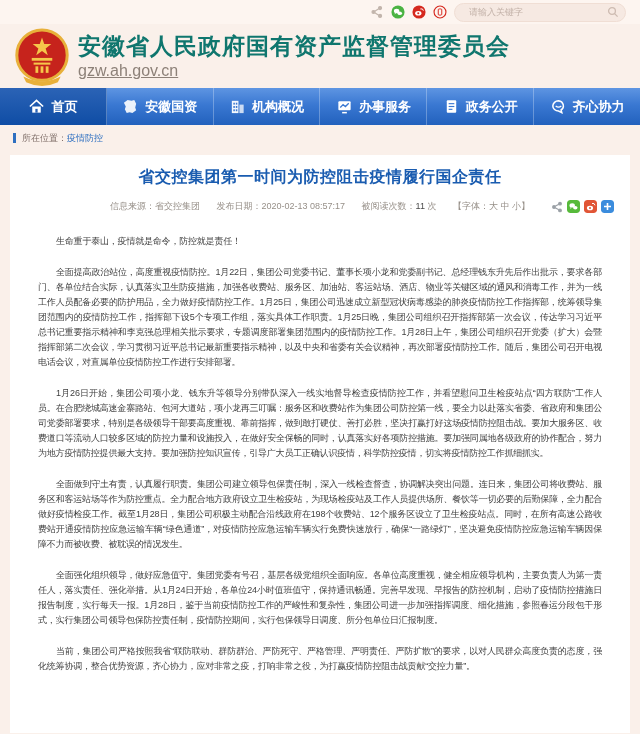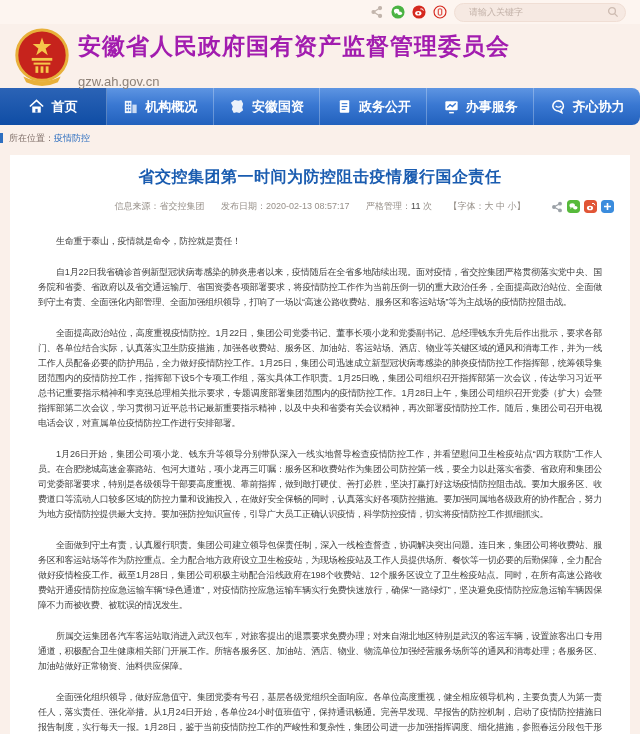--- a/index.html
+++ b/index.html
@@ -25,42 +25,41 @@
     flex:1;border:none;background:transparent;outline:none;
     font-size:9px;color:#7c6f67;min-width:0;
     font-family:"Liberation Sans","DejaVu Sans",sans-serif;
   }
   .searchbox input::placeholder{color:#c3b2a9;}
   
   .header{height:64px;position:relative;}
   .emblem{position:absolute;left:14px;top:4px;width:56px;height:58px;}
   .titles{margin-left:78px;padding-top:9px;}
   .site-title{
-    font-size:23px;font-weight:bold;color:#a21caf;
+    font-size:23px;font-weight:bold;color:#0f766e;
     letter-spacing:1px;line-height:26px;
   }
-  .site-url{font-size:13px;color:#8d8178;margin-top:15px;}
+  .site-url{font-size:16px;color:#8d8178;margin-top:3px;text-decoration:underline;}
   
   .nav{
     height:37px;display:flex;
     background:linear-gradient(#5e95e2 0%,#3a78d2 45%,#2261bd 100%);
-    border-radius:8px;
   }
   .nav-item{
     flex:1;display:flex;align-items:center;justify-content:center;gap:6px;
     color:#fff;font-size:13px;font-weight:bold;cursor:pointer;
     border-right:1px solid rgba(255,255,255,.28);
   }
   .nav-item:last-child{border-right:none;}
   .nav-item.active{background:linear-gradient(#2b63b6 0%,#0f4da5 100%);}
   .nav-icon{width:17px;height:17px;display:block;}
   
   .breadcrumb{
     height:26px;display:flex;align-items:center;
-    font-size:9px;color:#81706a;
+    font-size:9px;color:#81706a;padding-left:13px;
   }
   .crumb-marker{width:3px;height:10px;background:#2e6fc0;margin-right:6px;}
   .crumb-link{color:#2e6fc0;cursor:pointer;}
   
   .card{
     margin:4px 10px 0;background:#fff;
     min-height:578px;padding:12px 12px 18px;box-sizing:border-box;
   }
   .art-title{
     text-align:center;color:#1a5cb0;font-size:16px;font-weight:bold;
@@ -140,76 +139,76 @@
   <div class="nav-item active">
     <svg class="nav-icon" viewBox="0 0 18 18">
       <path d="M2 9 L9 2.5 L16 9" fill="none" stroke="#fff" stroke-width="1.8"></path>
       <rect x="4.5" y="9" width="9" height="6.5" fill="#fff"></rect>
       <rect x="7.8" y="11.5" width="2.4" height="4" fill="#2b63b6"></rect>
     </svg>
     <span>首页</span>
   </div>
   <div class="nav-item">
     <svg class="nav-icon" viewBox="0 0 18 18">
+      <path d="M6 2 l4 1 3 -1 2 4 -1 4 1 3 -4 3 -3 -1 -3 1 -2 -4 1 -3 -2 -4 z" fill="#fff" opacity=".9"></path>
+    </svg>
+    <span>安徽国资</span>
+  </div>
+  <div class="nav-item">
+    <svg class="nav-icon" viewBox="0 0 18 18">
       <rect x="3" y="3" width="7" height="13" fill="#fff" opacity=".95"></rect>
       <rect x="11" y="7" width="4.5" height="9" fill="#fff" opacity=".75"></rect>
       <rect x="4.6" y="5" width="1.6" height="2" fill="#3a78d2"></rect>
         <rect x="7.2" y="5" width="1.6" height="2" fill="#3a78d2"></rect>
       <rect x="4.6" y="8.5" width="1.6" height="2" fill="#3a78d2"></rect>
         <rect x="7.2" y="8.5" width="1.6" height="2" fill="#3a78d2"></rect>
       <rect x="4.6" y="12" width="1.6" height="2" fill="#3a78d2"></rect>
         <rect x="7.2" y="12" width="1.6" height="2" fill="#3a78d2"></rect>
     </svg>
     <span>机构概况</span>
   </div>
   <div class="nav-item">
     <svg class="nav-icon" viewBox="0 0 18 18">
-      <path d="M6 2 l4 1 3 -1 2 4 -1 4 1 3 -4 3 -3 -1 -3 1 -2 -4 1 -3 -2 -4 z" fill="#fff" opacity=".9"></path>
-    </svg>
-    <span>安徽国资</span>
+      <rect x="2.5" y="3.5" width="13" height="9.5" rx="1" fill="#fff"></rect>
+      <polyline points="4.5,10 7.5,7 10,9 13.5,5.5" fill="none" stroke="#3a78d2" stroke-width="1.4"></polyline>
+      <line x1="6.5" y1="15.5" x2="11.5" y2="15.5" stroke="#fff" stroke-width="1.6"></line>
+    </svg>
+    <span>办事服务</span>
   </div>
   <div class="nav-item">
     <svg class="nav-icon" viewBox="0 0 18 18">
       <rect x="4" y="2.5" width="10" height="13" rx="1" fill="#fff"></rect>
       <line x1="6" y1="6" x2="12" y2="6" stroke="#3a78d2" stroke-width="1.2"></line>
       <line x1="6" y1="9" x2="12" y2="9" stroke="#3a78d2" stroke-width="1.2"></line>
       <line x1="6" y1="12" x2="10" y2="12" stroke="#3a78d2" stroke-width="1.2"></line>
     </svg>
     <span>政务公开</span>
   </div>
   <div class="nav-item">
     <svg class="nav-icon" viewBox="0 0 18 18">
-      <rect x="2.5" y="3.5" width="13" height="9.5" rx="1" fill="#fff"></rect>
-      <polyline points="4.5,10 7.5,7 10,9 13.5,5.5" fill="none" stroke="#3a78d2" stroke-width="1.4"></polyline>
-      <line x1="6.5" y1="15.5" x2="11.5" y2="15.5" stroke="#fff" stroke-width="1.6"></line>
-    </svg>
-    <span>办事服务</span>
-  </div>
-  <div class="nav-item">
-    <svg class="nav-icon" viewBox="0 0 18 18">
       <path d="M9 3 a6 5.4 0 1 0 0 10.8 l3.5 1.7 -0.8 -2.8 A6 5.4 0 0 0 9 3z" fill="none" stroke="#fff" stroke-width="1.6"></path>
       <path d="M6 8.5 q3 2.5 6 0" fill="none" stroke="#fff" stroke-width="1.3"></path>
     </svg>
     <span>齐心协力</span>
   </div>
 </div>
 
 <div class="breadcrumb">
   <span class="crumb-marker"></span>
   <span>所在位置：</span>
   <span class="crumb-link">疫情防控</span>
 </div>
 
 <div class="card">
   <h1 class="art-title">省交控集团第一时间为防控阻击疫情履行国企责任</h1>
 
   <div class="meta">
     <span class="seg"><span>信息来源：</span><span>省交控集团</span></span>
     <span class="seg"><span>发布日期：</span><span>2020-02-13 08:57:17</span></span>
-    <span class="seg"><span>严格管理：</span><span class="views-num">11</span><span> 次</span></span>
+    <span class="seg"><span>被阅读次数：</span><span class="views-num">11</span><span> 次</span></span>
     <span class="seg">【字体：大 中 小】</span>
 
     <span class="share">
       <svg width="12" height="12" viewBox="0 0 16 16" style="cursor:pointer">
         <g stroke="#9aa0a6" stroke-width="1.5" fill="#9aa0a6">
           <circle cx="4" cy="8" r="1.8"></circle>
             <circle cx="12" cy="3.5" r="1.8"></circle>
             <circle cx="12" cy="12.5" r="1.8"></circle>
           <line x1="5.6" y1="7.1" x2="10.4" y2="4.3"></line>
             <line x1="5.6" y1="8.9" x2="10.4" y2="11.7"></line>
@@ -230,21 +229,19 @@
       <svg class="share-sq" viewBox="0 0 13 13">
         <rect width="13" height="13" rx="3" fill="#3b8cdd"></rect>
         <line x1="6.5" y1="3" x2="6.5" y2="10" stroke="#fff" stroke-width="1.6"></line>
         <line x1="3" y1="6.5" x2="10" y2="6.5" stroke="#fff" stroke-width="1.6"></line>
       </svg>
     </span>
   </div>
 
   <div class="body-text">
     <p>生命重于泰山，疫情就是命令，防控就是责任！</p>
-    <p>自1月22日我省确诊首例新型冠状病毒感染的肺炎患者以来，疫情随后在全省多地陆续出现。面对疫情，省交控集团严格贯彻落实党中央、国务院和省委、省政府以及省交通运输厅、省国资委各项部署要求，将疫情防控工作作为当前压倒一切的重大政治任务，全面提高政治站位、全面做到守土有责、全面强化内部管理、全面加强组织领导，打响了一场以“高速公路收费站、服务区和客运站场”等为主战场的疫情防控阻击战。</p>
     <p>全面提高政治站位，高度重视疫情防控。1月22日，集团公司党委书记、董事长项小龙和党委副书记、总经理钱东升先后作出批示，要求各部门、各单位结合实际，认真落实卫生防疫措施，加强各收费站、服务区、加油站、客运站场、酒店、物业等关键区域的通风和消毒工作，并为一线工作人员配备必要的防护用品，全力做好疫情防控工作。1月25日，集团公司迅速成立新型冠状病毒感染的肺炎疫情防控工作指挥部，统筹领导集团范围内的疫情防控工作，指挥部下设5个专项工作组，落实具体工作职责。1月25日晚，集团公司组织召开指挥部第一次会议，传达学习习近平总书记重要指示精神和李克强总理相关批示要求，专题调度部署集团范围内的疫情防控工作。1月28日上午，集团公司组织召开党委（扩大）会暨指挥部第二次会议，学习贯彻习近平总书记最新重要指示精神，以及中央和省委有关会议精神，再次部署疫情防控工作。随后，集团公司召开电视电话会议，对直属单位疫情防控工作进行安排部署。</p>
     <p>1月26日开始，集团公司项小龙、钱东升等领导分别带队深入一线实地督导检查疫情防控工作，并看望慰问卫生检疫站点“四方联防”工作人员。在合肥绕城高速金寨路站、包河大道站，项小龙再三叮嘱：服务区和收费站作为集团公司防控第一线，要全力以赴落实省委、省政府和集团公司党委部署要求，特别是各级领导干部要高度重视、靠前指挥，做到敢打硬仗、善打必胜，坚决打赢打好这场疫情防控阻击战。要加大服务区、收费道口等流动人口较多区域的防控力量和设施投入，在做好安全保畅的同时，认真落实好各项防控措施。要加强同属地各级政府的协作配合，努力为地方疫情防控提供最大支持。要加强防控知识宣传，引导广大员工正确认识疫情，科学防控疫情，切实将疫情防控工作抓细抓实。</p>
     <p>全面做到守土有责，认真履行职责。集团公司建立领导包保责任制，深入一线检查督查，协调解决突出问题。连日来，集团公司将收费站、服务区和客运站场等作为防控重点。全力配合地方政府设立卫生检疫站，为现场检疫站及工作人员提供场所、餐饮等一切必要的后勤保障，全力配合做好疫情检疫工作。截至1月28日，集团公司积极主动配合沿线政府在198个收费站、12个服务区设立了卫生检疫站点。同时，在所有高速公路收费站开通疫情防控应急运输车辆“绿色通道”，对疫情防控应急运输车辆实行免费快速放行，确保“一路绿灯”，坚决避免疫情防控应急运输车辆因保障不力而被收费、被耽误的情况发生。</p>
-    <p>所属交运集团各汽车客运站取消进入武汉包车，对旅客提出的退票要求免费办理；对来自湖北地区特别是武汉的客运车辆，设置旅客出口专用通道，积极配合卫生健康相关部门开展工作。所辖各服务区、加油站、酒店、物业、物流单位加强经营服务场所等的通风和消毒处理；各服务区、加油站做好正常物资、油料供应保障。</p>
     <p>全面强化组织领导，做好应急值守。集团党委有号召，基层各级党组织全面响应。各单位高度重视，健全相应领导机构，主要负责人为第一责任人，落实责任、强化举措。从1月24日开始，各单位24小时值班值守，保持通讯畅通。完善早发现、早报告的防控机制，启动了疫情防控措施日报告制度，实行每天一报。1月28日，鉴于当前疫情防控工作的严峻性和复杂性，集团公司进一步加强指挥调度、细化措施，参照春运分段包干形式，实行集团公司领导包保防控责任制，疫情防控期间，实行包保领导日调度、所分包单位日汇报制度。</p>
     <p>当前，集团公司严格按照我省“联防联动、群防群治、严防死守、严格管理、严明责任、严防扩散”的要求，以对人民群众高度负责的态度，强化统筹协调，整合优势资源，齐心协力，应对非常之疫，打响非常之役，为打赢疫情防控阻击战贡献“交控力量”。</p>
   </div>
 </div>
 
 </body></html>

